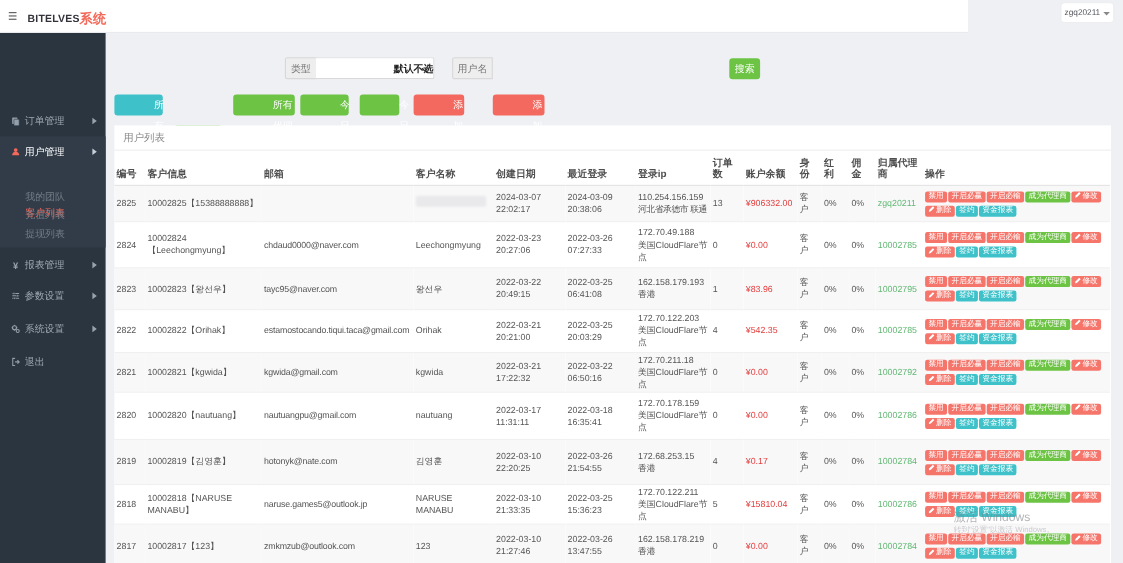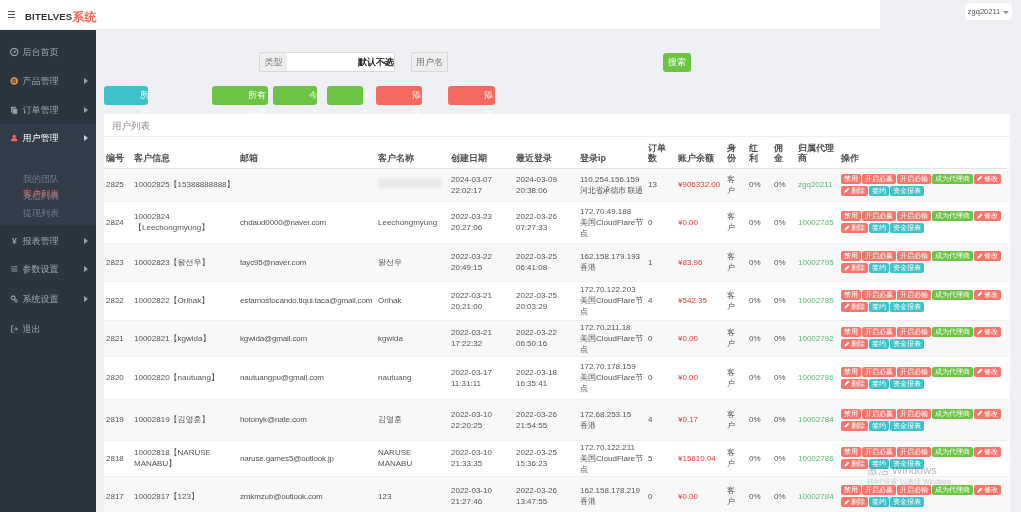--- a/index.html
+++ b/index.html
@@ -61,36 +61,20 @@
 #blurbox { display:inline-block; width:64px; height:10px; background:#e9e9eb; border-radius:2px; filter:blur(1px); }
 #watermark { position:absolute; left:867px; top:463px; font-size:11px; color:rgba(125,130,136,0.60); z-index:6; white-space:nowrap; }
 #watermark2 { position:absolute; left:867px; top:477px; font-size:7px; color:rgba(125,130,136,0.38); z-index:6; white-space:nowrap; }
 </style>
 </head>
 <body>
 <div id="page">
 
   <div id="sidebar">
     <div id="submenu-block"></div>
-    <div class="mitem" style="top:8px;">
-      <svg class="ic" viewBox="0 0 16 16">
-          <circle cx="8" cy="8" r="6.8" fill="none" stroke="#98a3ad" stroke-width="2.2"></circle>
-          <path d="M8 8.5 L11.5 5" stroke="#98a3ad" stroke-width="2"></path>
-          <circle cx="8" cy="8.5" r="1.6" fill="#98a3ad"></circle>
-        </svg>
-      <div class="txt">后台首页</div>
-    </div>
-    <div class="mitem" style="top:37px;">
-      <svg class="ic" viewBox="0 0 16 16">
-          <circle cx="8" cy="8" r="7" fill="#e8913c"></circle>
-          <text x="8" y="11.5" font-size="10" font-weight="bold" fill="#2c3945" text-anchor="middle">B</text>
-        </svg>
-      <div class="txt">产品管理</div>
-      <div class="arr"></div>
-    </div>
     <div class="mitem" style="top:66px;">
       <svg class="ic" viewBox="0 0 16 16">
           <rect x="2" y="2" width="9" height="11" rx="1" fill="#93a0ab"></rect>
           <rect x="5" y="5" width="9" height="11" rx="1" fill="#93a0ab" stroke="#2c3945" stroke-width="1"></rect>
         </svg>
       <div class="txt">订单管理</div>
       <div class="arr"></div>
     </div>
     <div class="mitem" style="top:94px;">
       <svg class="ic" viewBox="0 0 16 16">

